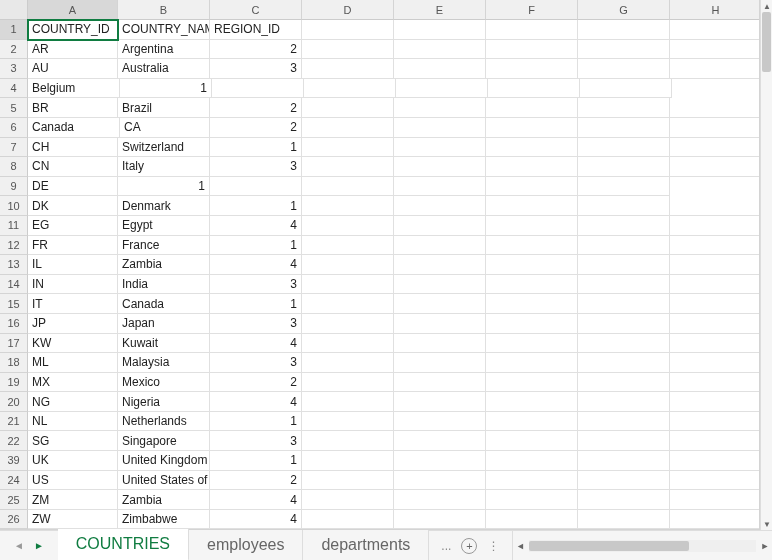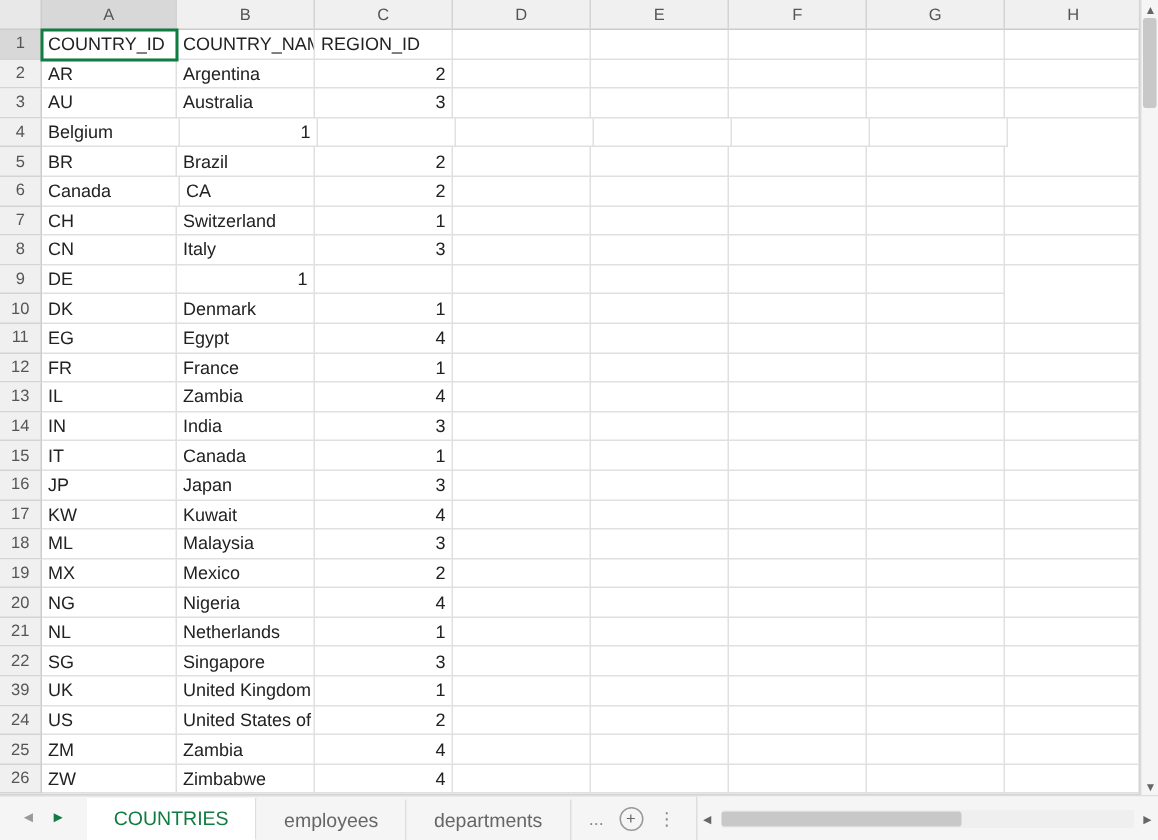--- a/index.html
+++ b/index.html
@@ -143,21 +143,21 @@
   }
   .tab-nav span { cursor: pointer; }
   .tabs {
     display: flex;
     align-items: flex-end;
   }
   .tab {
     padding: 6px 18px;
     border-right: 1px solid #ddd;
     color: #666;
-    font-size: 13px;
+    font-size: 16px;
     cursor: pointer;
     background: #f5f5f5;
     text-align: right;
   }
   .tab.active {
     background: #fff;
     color: #107c41;
     border-bottom: 2px solid #fff;
     margin-bottom: -1px;
     font-weight: 500;

